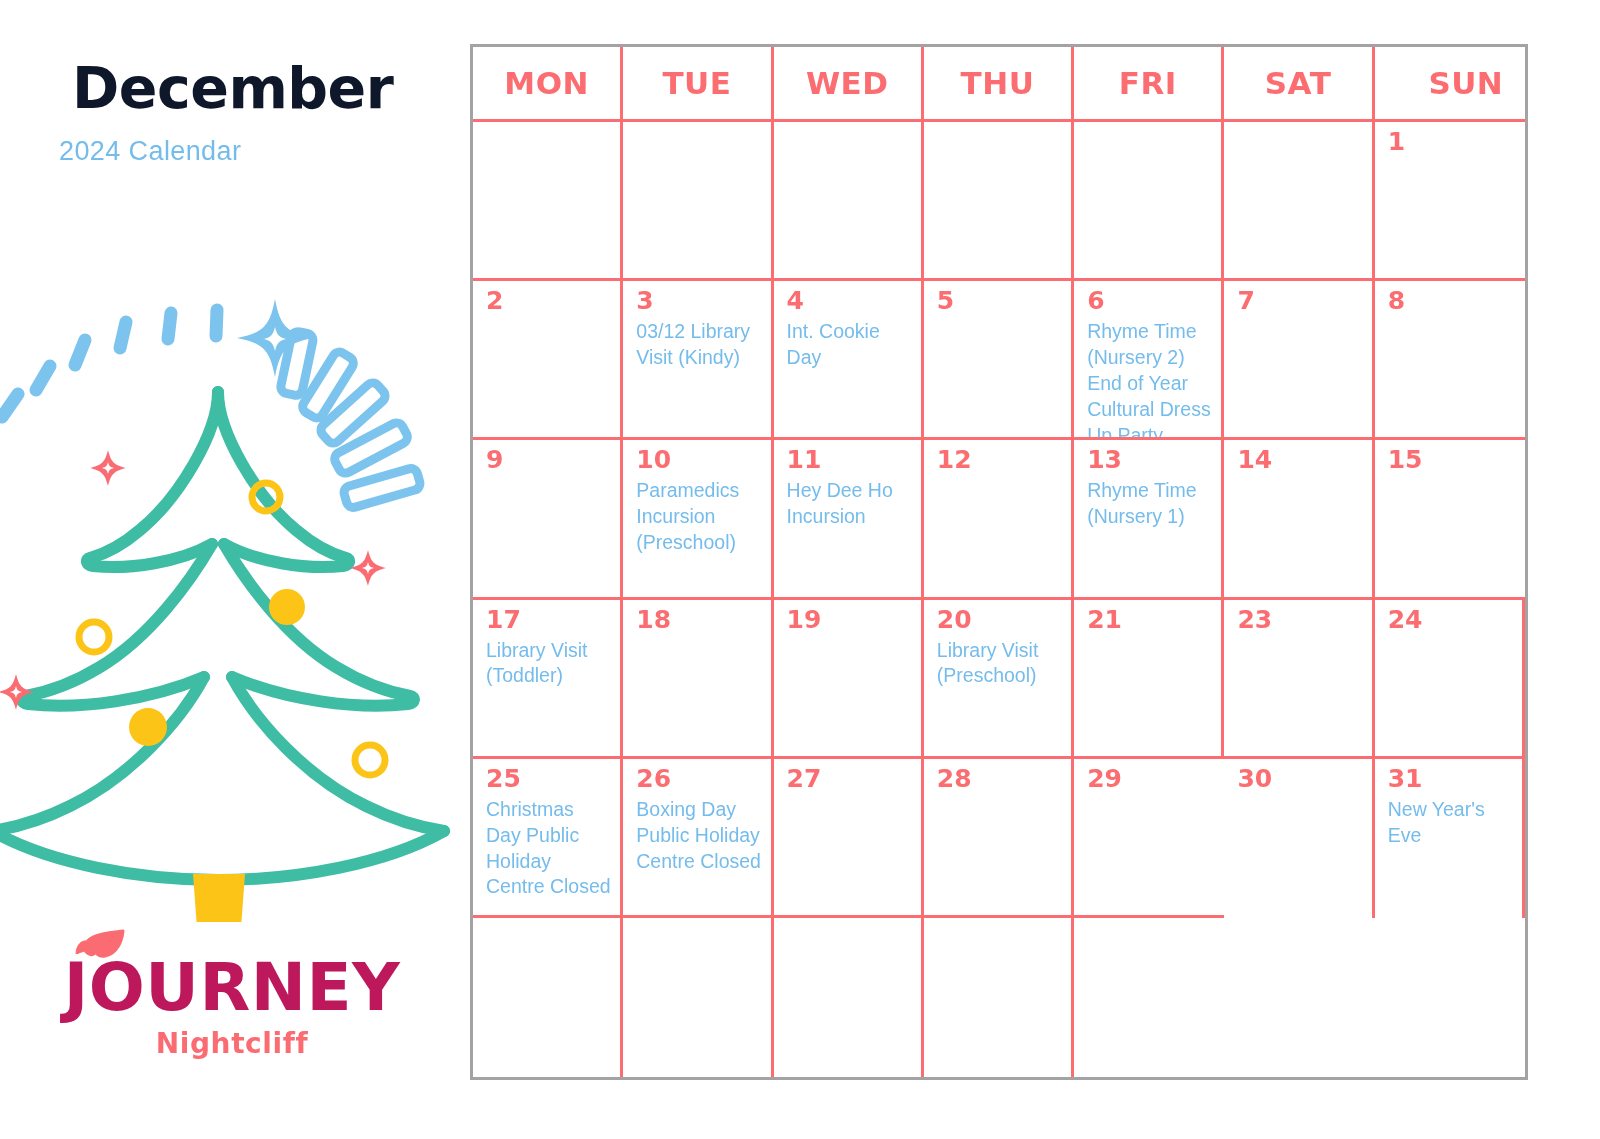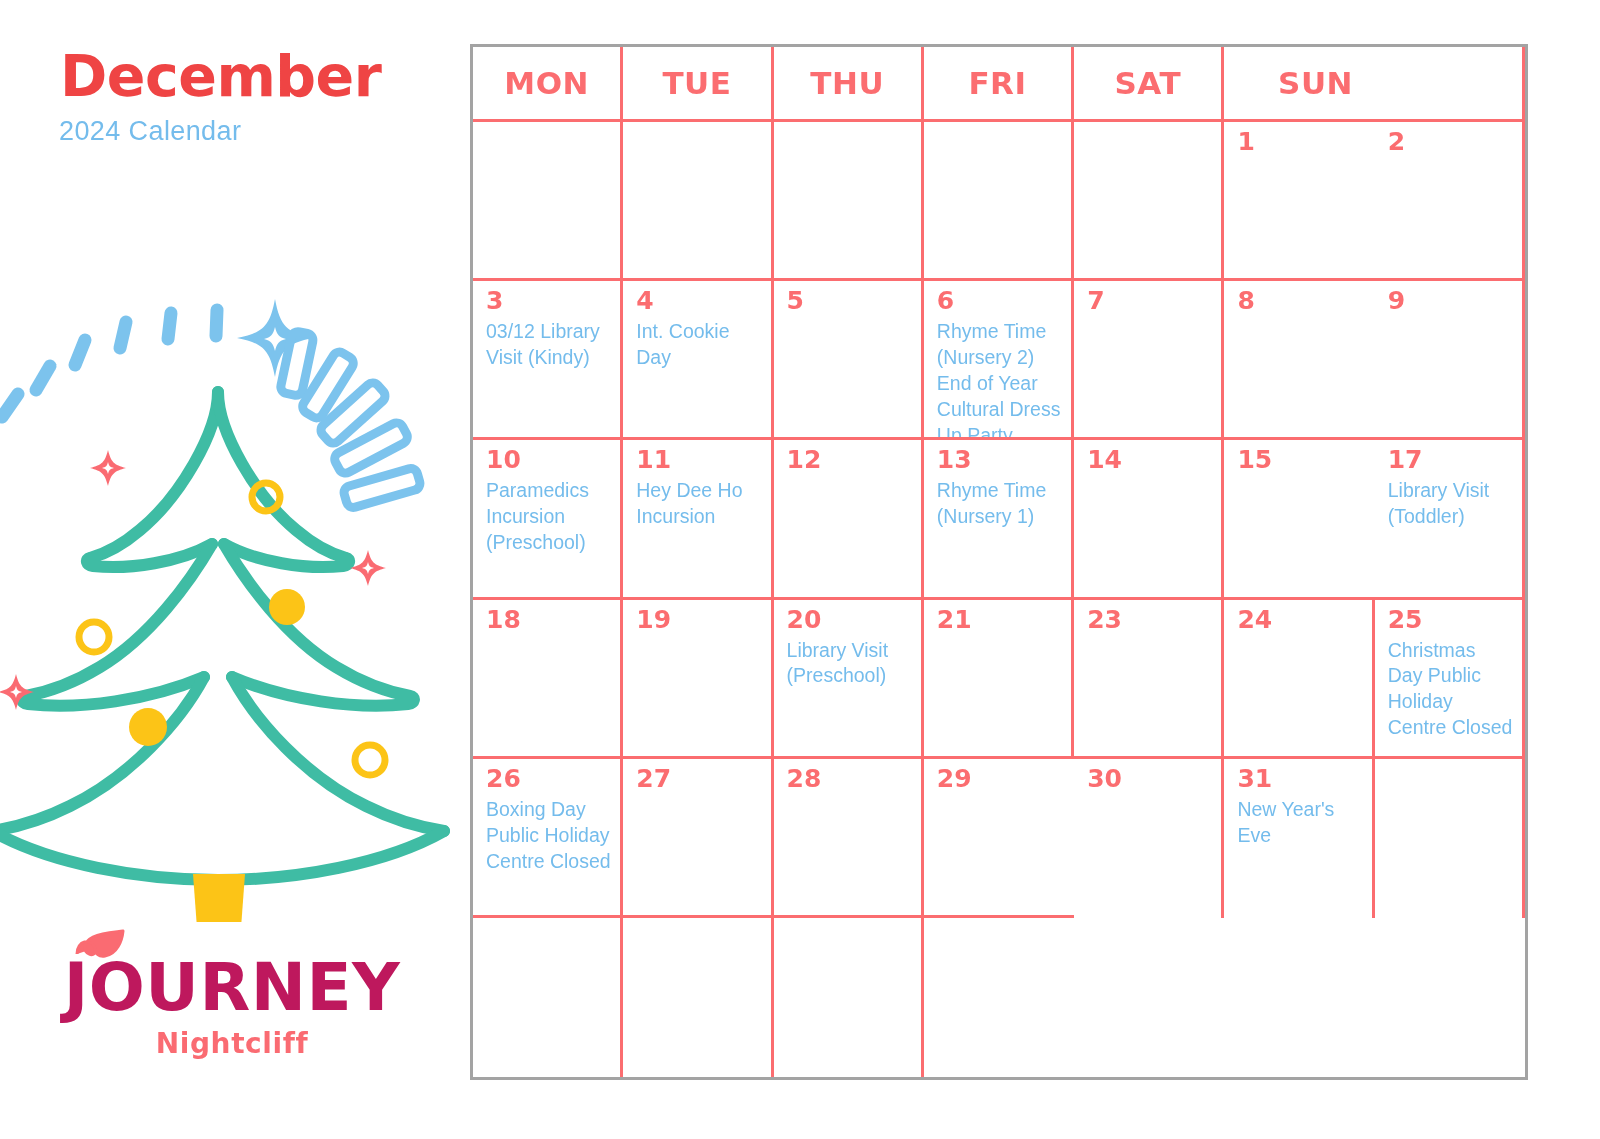--- a/index.html
+++ b/index.html
@@ -25,24 +25,24 @@
   #title-block {
     position: absolute;
     left: 56px;
     top: 42px;
     width: 400px;
   }
   #month-title {
     font-family: "DejaVu Sans", sans-serif;
     font-size: 57px;
     font-weight: 700;
-    color: #ef4444;
+    color: #0f172a;
     letter-spacing: -0.5px;
     line-height: 1.08;
-    margin: 4px;
+    margin: 16px;
   }
   #year-subtitle {
     font-family: "Liberation Sans", sans-serif;
     font-size: 27px;
     font-weight: 400;
     color: #74BCEC;
     letter-spacing: 0.4px;
     margin: 8px 0 0 3px;
   }
 
@@ -224,20 +224,21 @@
       </svg>
       <span>JOURNEY</span>
     </div>
     <div id="logo-sub">Nightcliff</div>
   </div>
 </div>
 
 <div id="calendar">
     <div class="cell dow">MON</div>
     <div class="cell dow">TUE</div>
+    <div class="cell dow">WED</div>
     <div class="cell dow">THU</div>
     <div class="cell dow">FRI</div>
     <div class="cell dow">SAT</div>
     <div class="cell dow lastcol">SUN</div>
     <div class="cell"></div>
     <div class="cell"></div>
     <div class="cell"></div>
     <div class="cell"></div>
     <div class="cell"></div>
     <div class="cell"></div>

